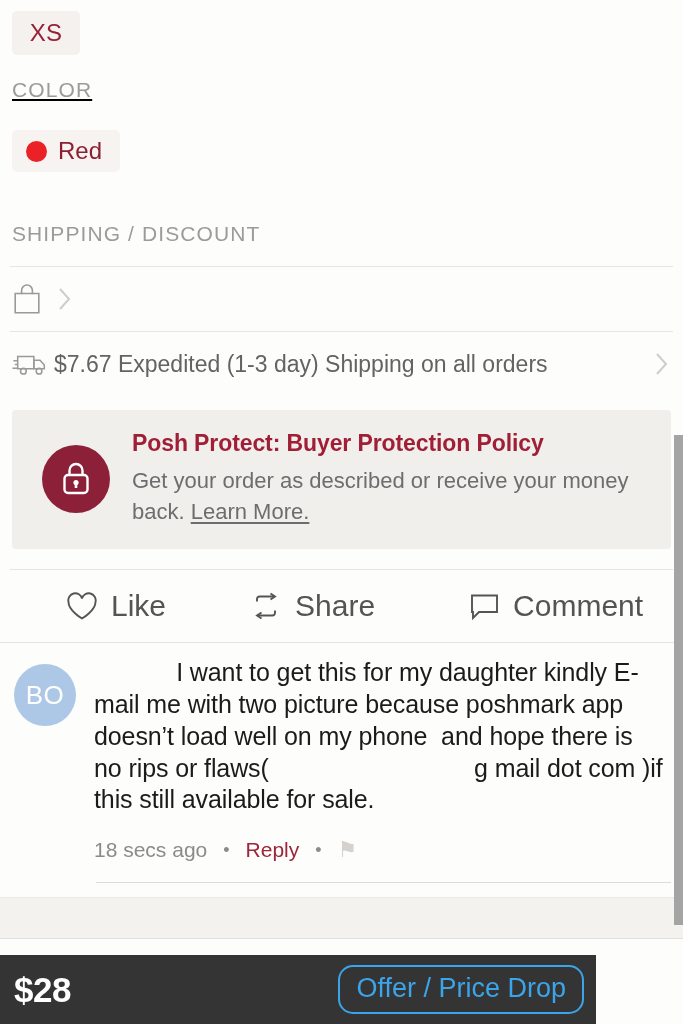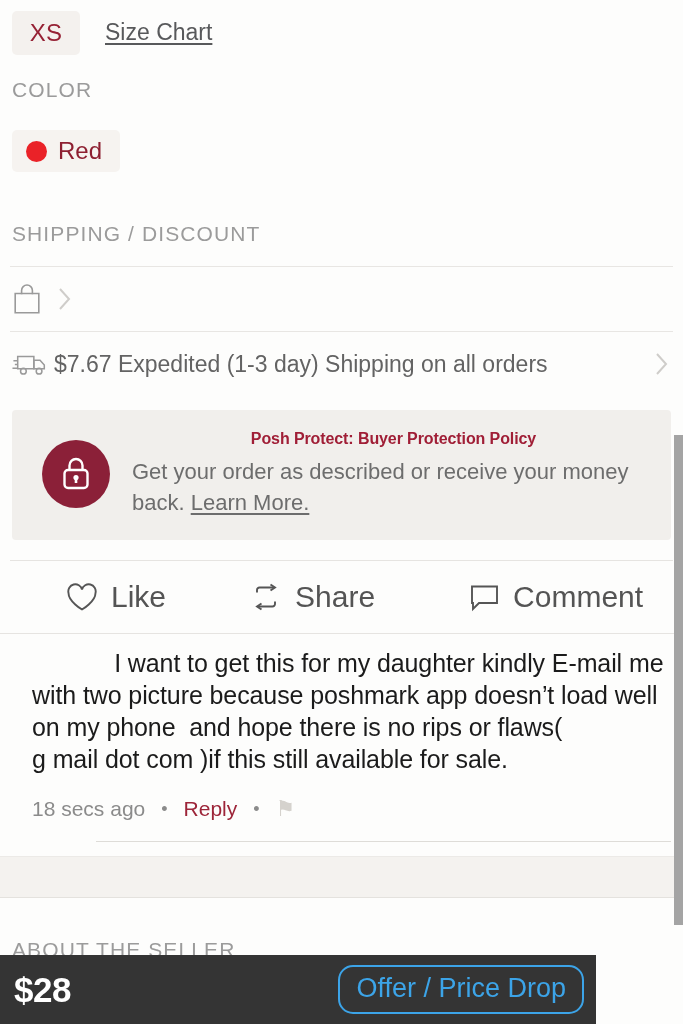--- a/index.html
+++ b/index.html
@@ -67,20 +67,21 @@
   
   .section-label {
     font-size: 21px;
     letter-spacing: 1.1px;
     color: #9b9b9b;
     text-transform: uppercase;
   }
 
   .color-section {
     padding: 23px 12px 0 12px;
+    text-decoration: underline;
   }
 
   .color-chip {
     display: inline-flex;
     align-items: center;
     height: 42px;
     padding: 0 18px 0 14px;
     margin-top: 28px;
     background: #f6f3f0;
     border-radius: 5px;
@@ -163,26 +164,25 @@
     flex: none;
     display: flex;
     align-items: center;
     justify-content: center;
     margin: 0 22px 0 14px;
   }
 
   .protect-body { flex: 1; }
 
   .protect-title {
-    font-size: 16px;
+    font-size: 23px;
     font-weight: bold;
     color: #a01e36;
     margin-bottom: 8px;
     letter-spacing: -0.1px;
-    text-align: center;
   }
 
   .protect-desc {
     font-size: 22px;
     color: #6d6d6d;
     line-height: 1.42;
   }
 
   .protect-link {
     color: #6d6d6d;
@@ -354,21 +354,20 @@
 </style>
 </head>
 <body>
 
 <div class="app">
 
   <div class="scroll-area">
 
     <div class="size-row">
       <div class="size-chip">XS</div>
-      <a class="size-chart-link" href="#">Size Chart</a>
     </div>
 
     <div class="color-section">
       <div class="section-label">COLOR</div>
       <div class="color-chip">
         <span class="color-dot"></span>
         <span class="color-name">Red</span>
       </div>
     </div>
 
@@ -459,20 +458,21 @@
             <path d="M3 4.5h25v16.5H10l-6 6v-6H3z"></path>
           </svg>
         </span>
         <span>Comment</span>
       </div>
     </div>
 
     <div class="comment-sep"></div>
 
     <div class="comment">
+      <div class="avatar">BO</div>
       <div class="comment-body">
         <div class="comment-text">            I want to get this for my daughter kindly E-mail me with two picture because poshmark app doesn’t load well on my phone  and hope there is no rips or flaws(                              g mail dot com )if this still available for sale.</div>
         <div class="comment-meta">
           <span class="meta-time">18 secs ago</span>
           <span class="meta-dot">•</span>
           <span class="meta-reply">Reply</span>
           <span class="meta-dot">•</span>
           <span class="meta-flag">⚑</span>
         </div>
       </div>

